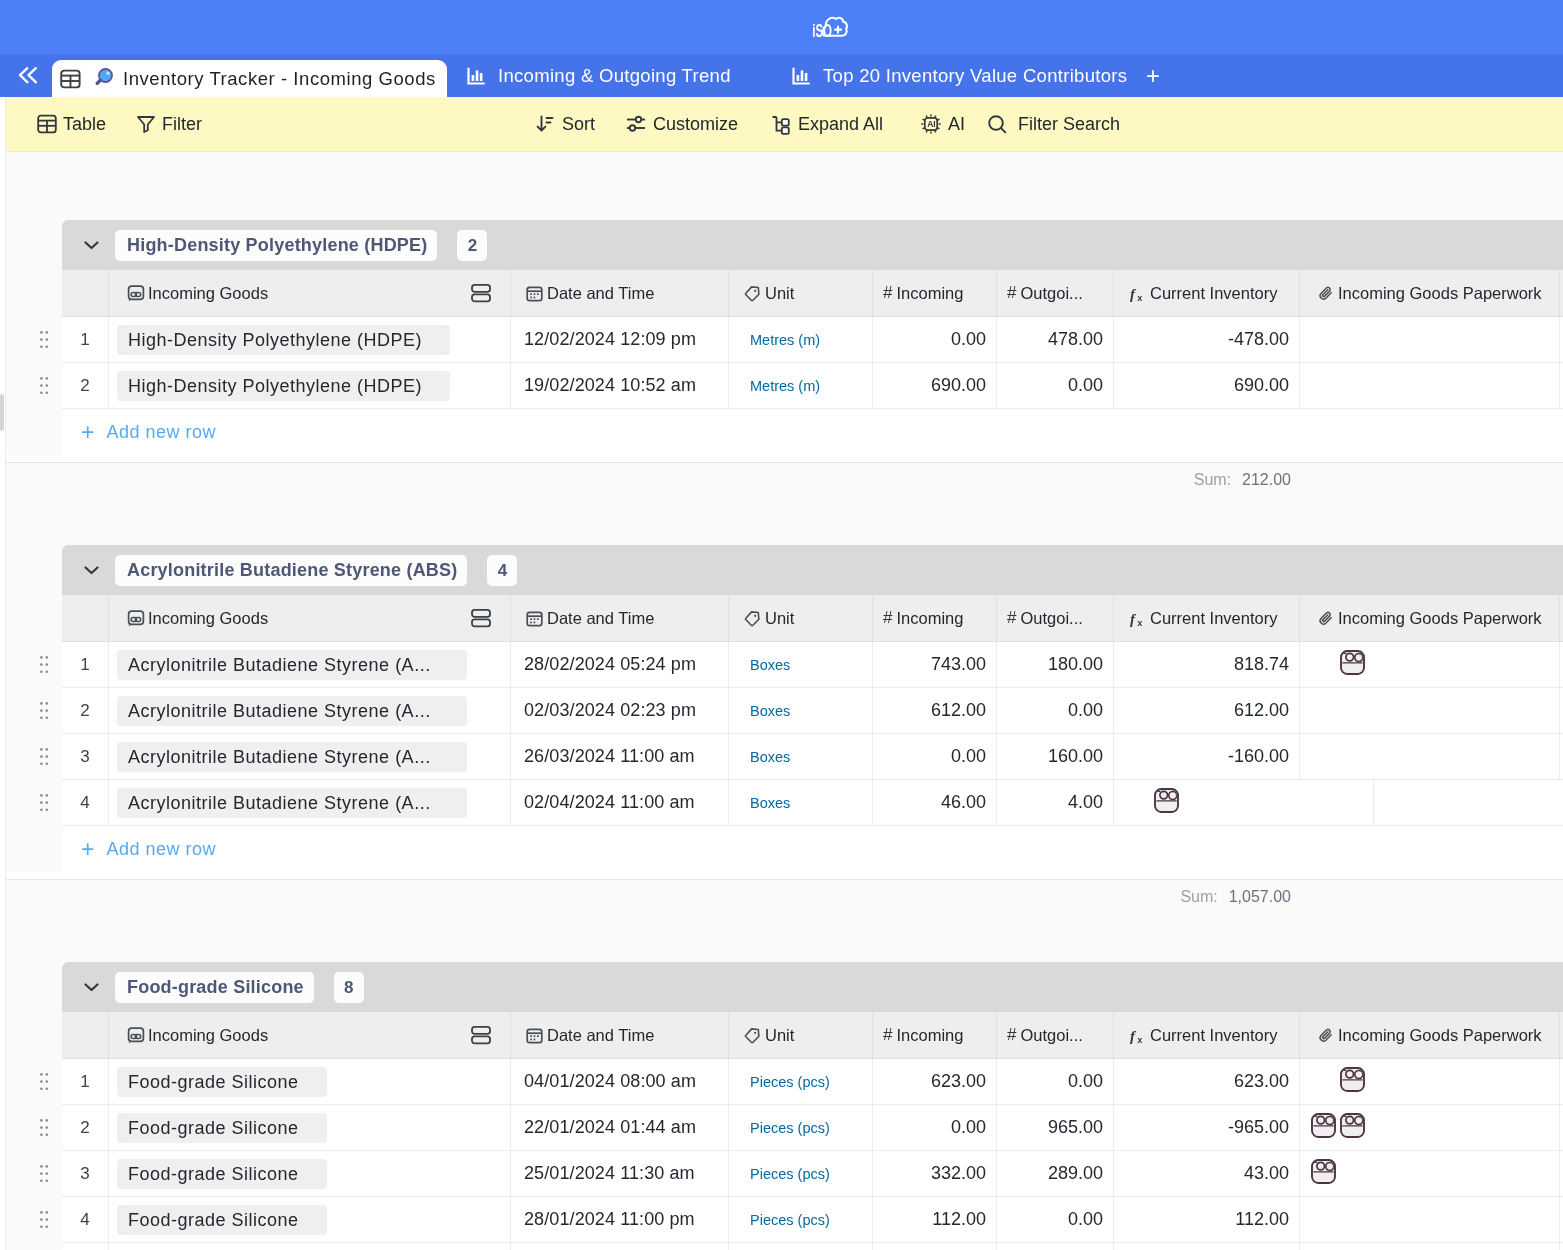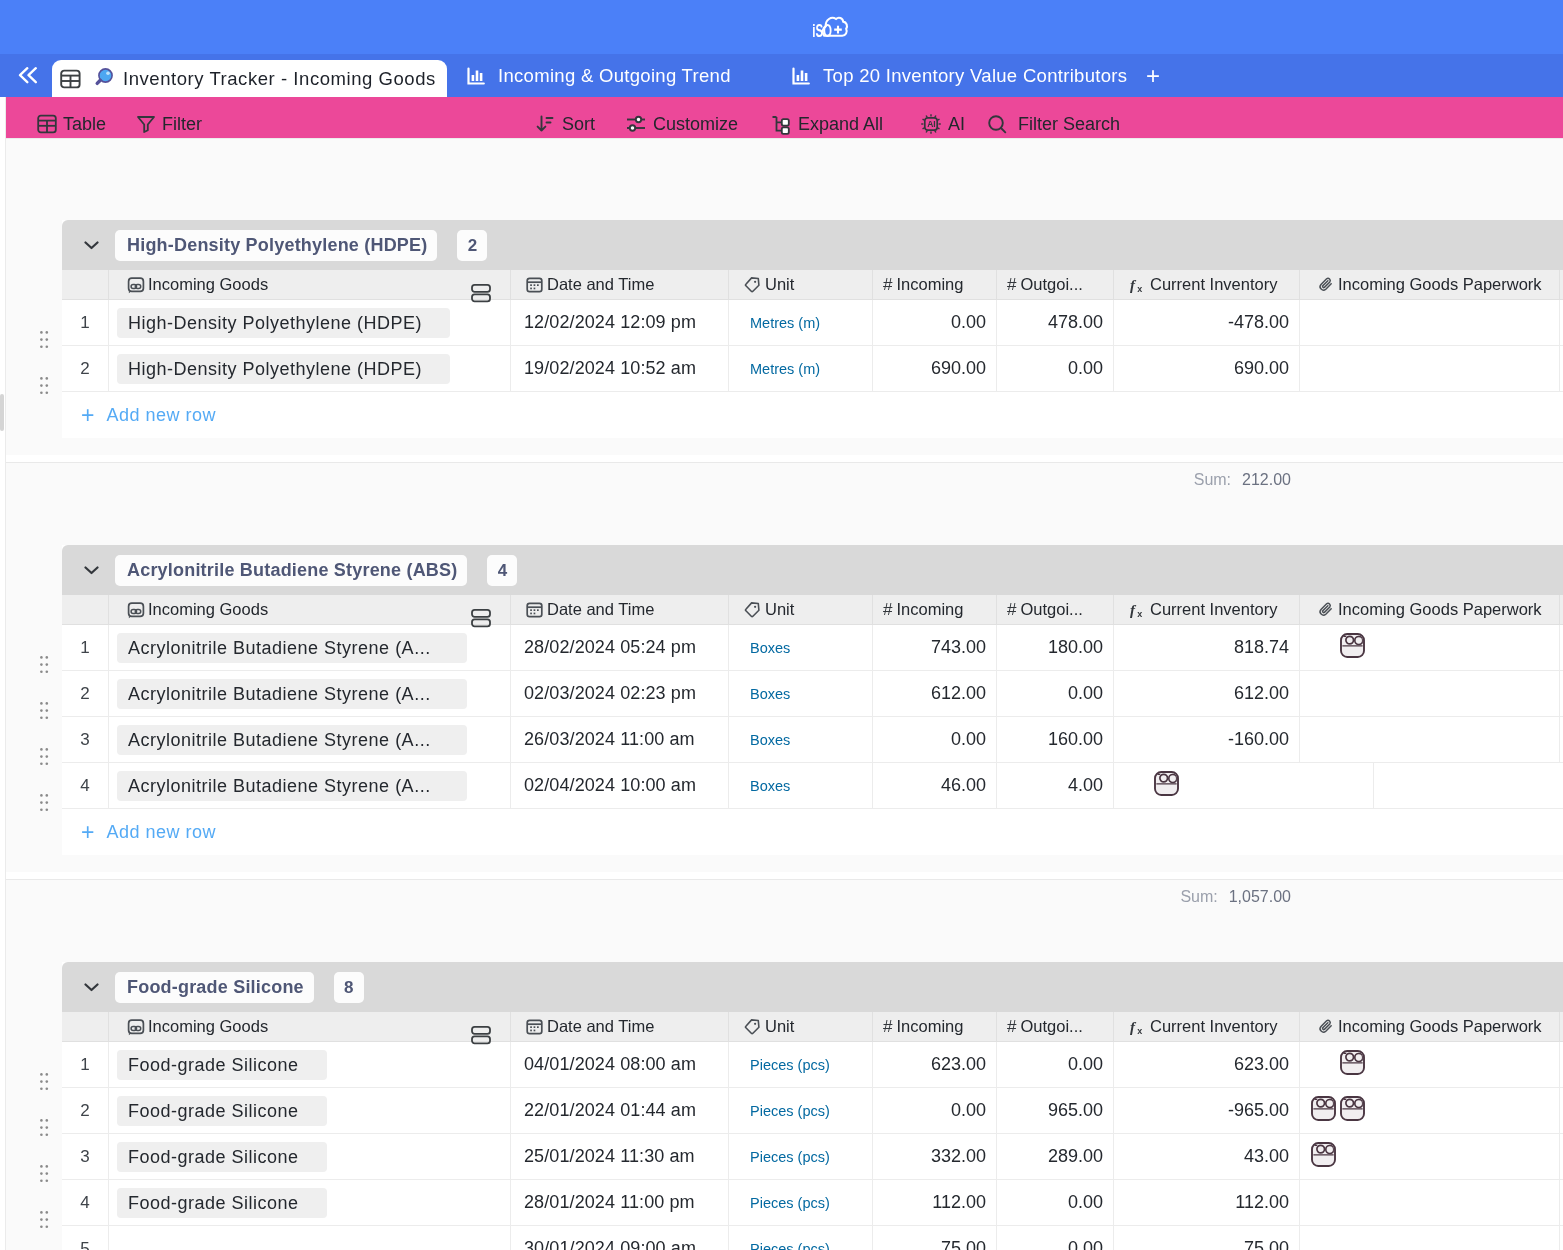--- a/index.html
+++ b/index.html
@@ -5,32 +5,32 @@
 html,body { width:1563px; height:1250px; overflow:hidden; }
 body { font-family:"Liberation Sans",sans-serif; background:#fafafa; position:relative; }
 .topband { position:absolute; left:0; top:0; width:1563px; height:54px; background:#4b80f8; }
 .tabstrip { position:absolute; left:0; top:54px; width:1563px; height:43px; background:#4573e9; }
 .backbtn { position:absolute; left:18px; top:13px; }
 .tabactive { position:absolute; left:52px; top:6px; width:395px; height:37px; background:#ffffff; border-radius:9px 9px 0 0; display:flex; align-items:center; padding-left:8px; }
 .tabactive .ttext { font-size:18.5px; color:#1d2129; margin-left:9px; letter-spacing:0.55px; }
 .tab { position:absolute; top:0; height:43px; display:flex; align-items:center; color:#ffffff; font-size:18.5px; letter-spacing:0.3px; }
 .tab svg { margin-right:12px; }
 .tabplus { position:absolute; left:1146px; top:0; height:43px; display:flex; align-items:center; color:#fff; font-size:24px; font-weight:300; }
-.toolbar { position:absolute; left:0; top:97px; width:1563px; height:42px; background:#ec4899; border-bottom:1px solid #ececec; }
+.toolbar { position:absolute; left:0; top:97px; width:1563px; height:55px; background:#fef9c3; border-bottom:1px solid #ececec; }
 .titem { position:absolute; top:0; height:54px; display:flex; align-items:center; font-size:18px; color:#23272d; }
 .titem svg { display:block; }
 .tlabel { margin-left:6px; }
 .gchip { position:absolute; left:223px; top:9px; width:290px; height:38px; background:#efefef; border-radius:6px; display:flex; align-items:center; padding-left:12px; }
 .gchip .tlabel { color:#7cb1f3; font-size:18px; margin-left:5px; }
 .group { position:absolute; left:62px; width:1502px; background:#ffffff; }
 .gbar { height:50px; background:#d9d9d9; border-radius:6px 0 0 0; display:flex; align-items:center; }
 .gchev { margin-left:22px; display:flex; }
 .gtitle { margin-left:16px; background:#fcfcfc; border-radius:5px; height:31px; line-height:31px; padding:0 10px 0 12px; font-weight:bold; font-size:18px; color:#4f5776; letter-spacing:0.2px; }
 .gcount { margin-left:20px; background:#fcfcfc; border-radius:5px; height:31px; line-height:31px; min-width:30px; text-align:center; font-weight:bold; font-size:17px; color:#4f5776; padding:0 6px; }
-.hrow { height:30px; background:#eeeeee; display:flex; border-bottom:1px solid #e0e0e0;text-align:right; }
+.hrow { height:47px; background:#eeeeee; display:flex; border-bottom:1px solid #e0e0e0;text-align:right; }
 .hc { height:100%; border-right:1px solid #e0e0e0; display:flex; align-items:center; position:relative; }
 .hc:last-child { border-right:1px solid #e0e0e0; }
 .ht { font-size:16.5px; color:#24282e; white-space:nowrap; }
 .hash { font-size:17px; color:#33373c; }
 .rowhwrap { position:absolute; right:19px; top:13px; }
 .drow { height:46px; background:#ffffff; display:flex; border-bottom:1px solid #ececec; }
 .dc { height:100%; border-right:1px solid #ececec; display:flex; align-items:center; font-size:18px; color:#24282e; white-space:nowrap; }
 .dc.num { justify-content:center; font-size:17px; color:#3f444a; }
 .dc.r { justify-content:flex-end; padding-right:10px; }
 .dc.unit { font-size:14.5px; color:#0369a1; }
@@ -389,21 +389,21 @@
 <div class="dc r" style="width:117px">160.00</div>
 <div class="dc r" style="width:186px">-160.00</div>
 <div class="dc att" style="width:260px"></div>
 <div style="width:4px;height:100%;background:#fff"></div>
 </div>
 <div class="drow">
 <div class="dc num" style="width:47px">4</div>
 <div class="dc" style="width:402px">
         <span class="chip chipclip" style="margin-left:8px;width:350px">Acrylonitrile Butadiene Styrene (A...</span>
       </div>
-<div class="dc" style="width:218px;padding-left:13px;letter-spacing:0.1px">02/04/2024 10:00 am</div>
+<div class="dc" style="width:218px;padding-left:13px;letter-spacing:0.1px">02/04/2024 11:00 am</div>
 <div class="dc unit" style="width:144px;padding-left:21px">Boxes</div>
 <div class="dc r" style="width:124px">46.00</div>
 <div class="dc r" style="width:117px">4.00</div>
 <div class="dc att" style="width:260px">
         <span style="margin-left:40px"><svg width="25" height="25" viewBox="0 0 25 25">
             <defs>
               <clipPath id="att">
                 <rect x="2.1" y="2.1" width="20.8" height="20.8" rx="4.6"></rect>
               </clipPath>
             </defs>

